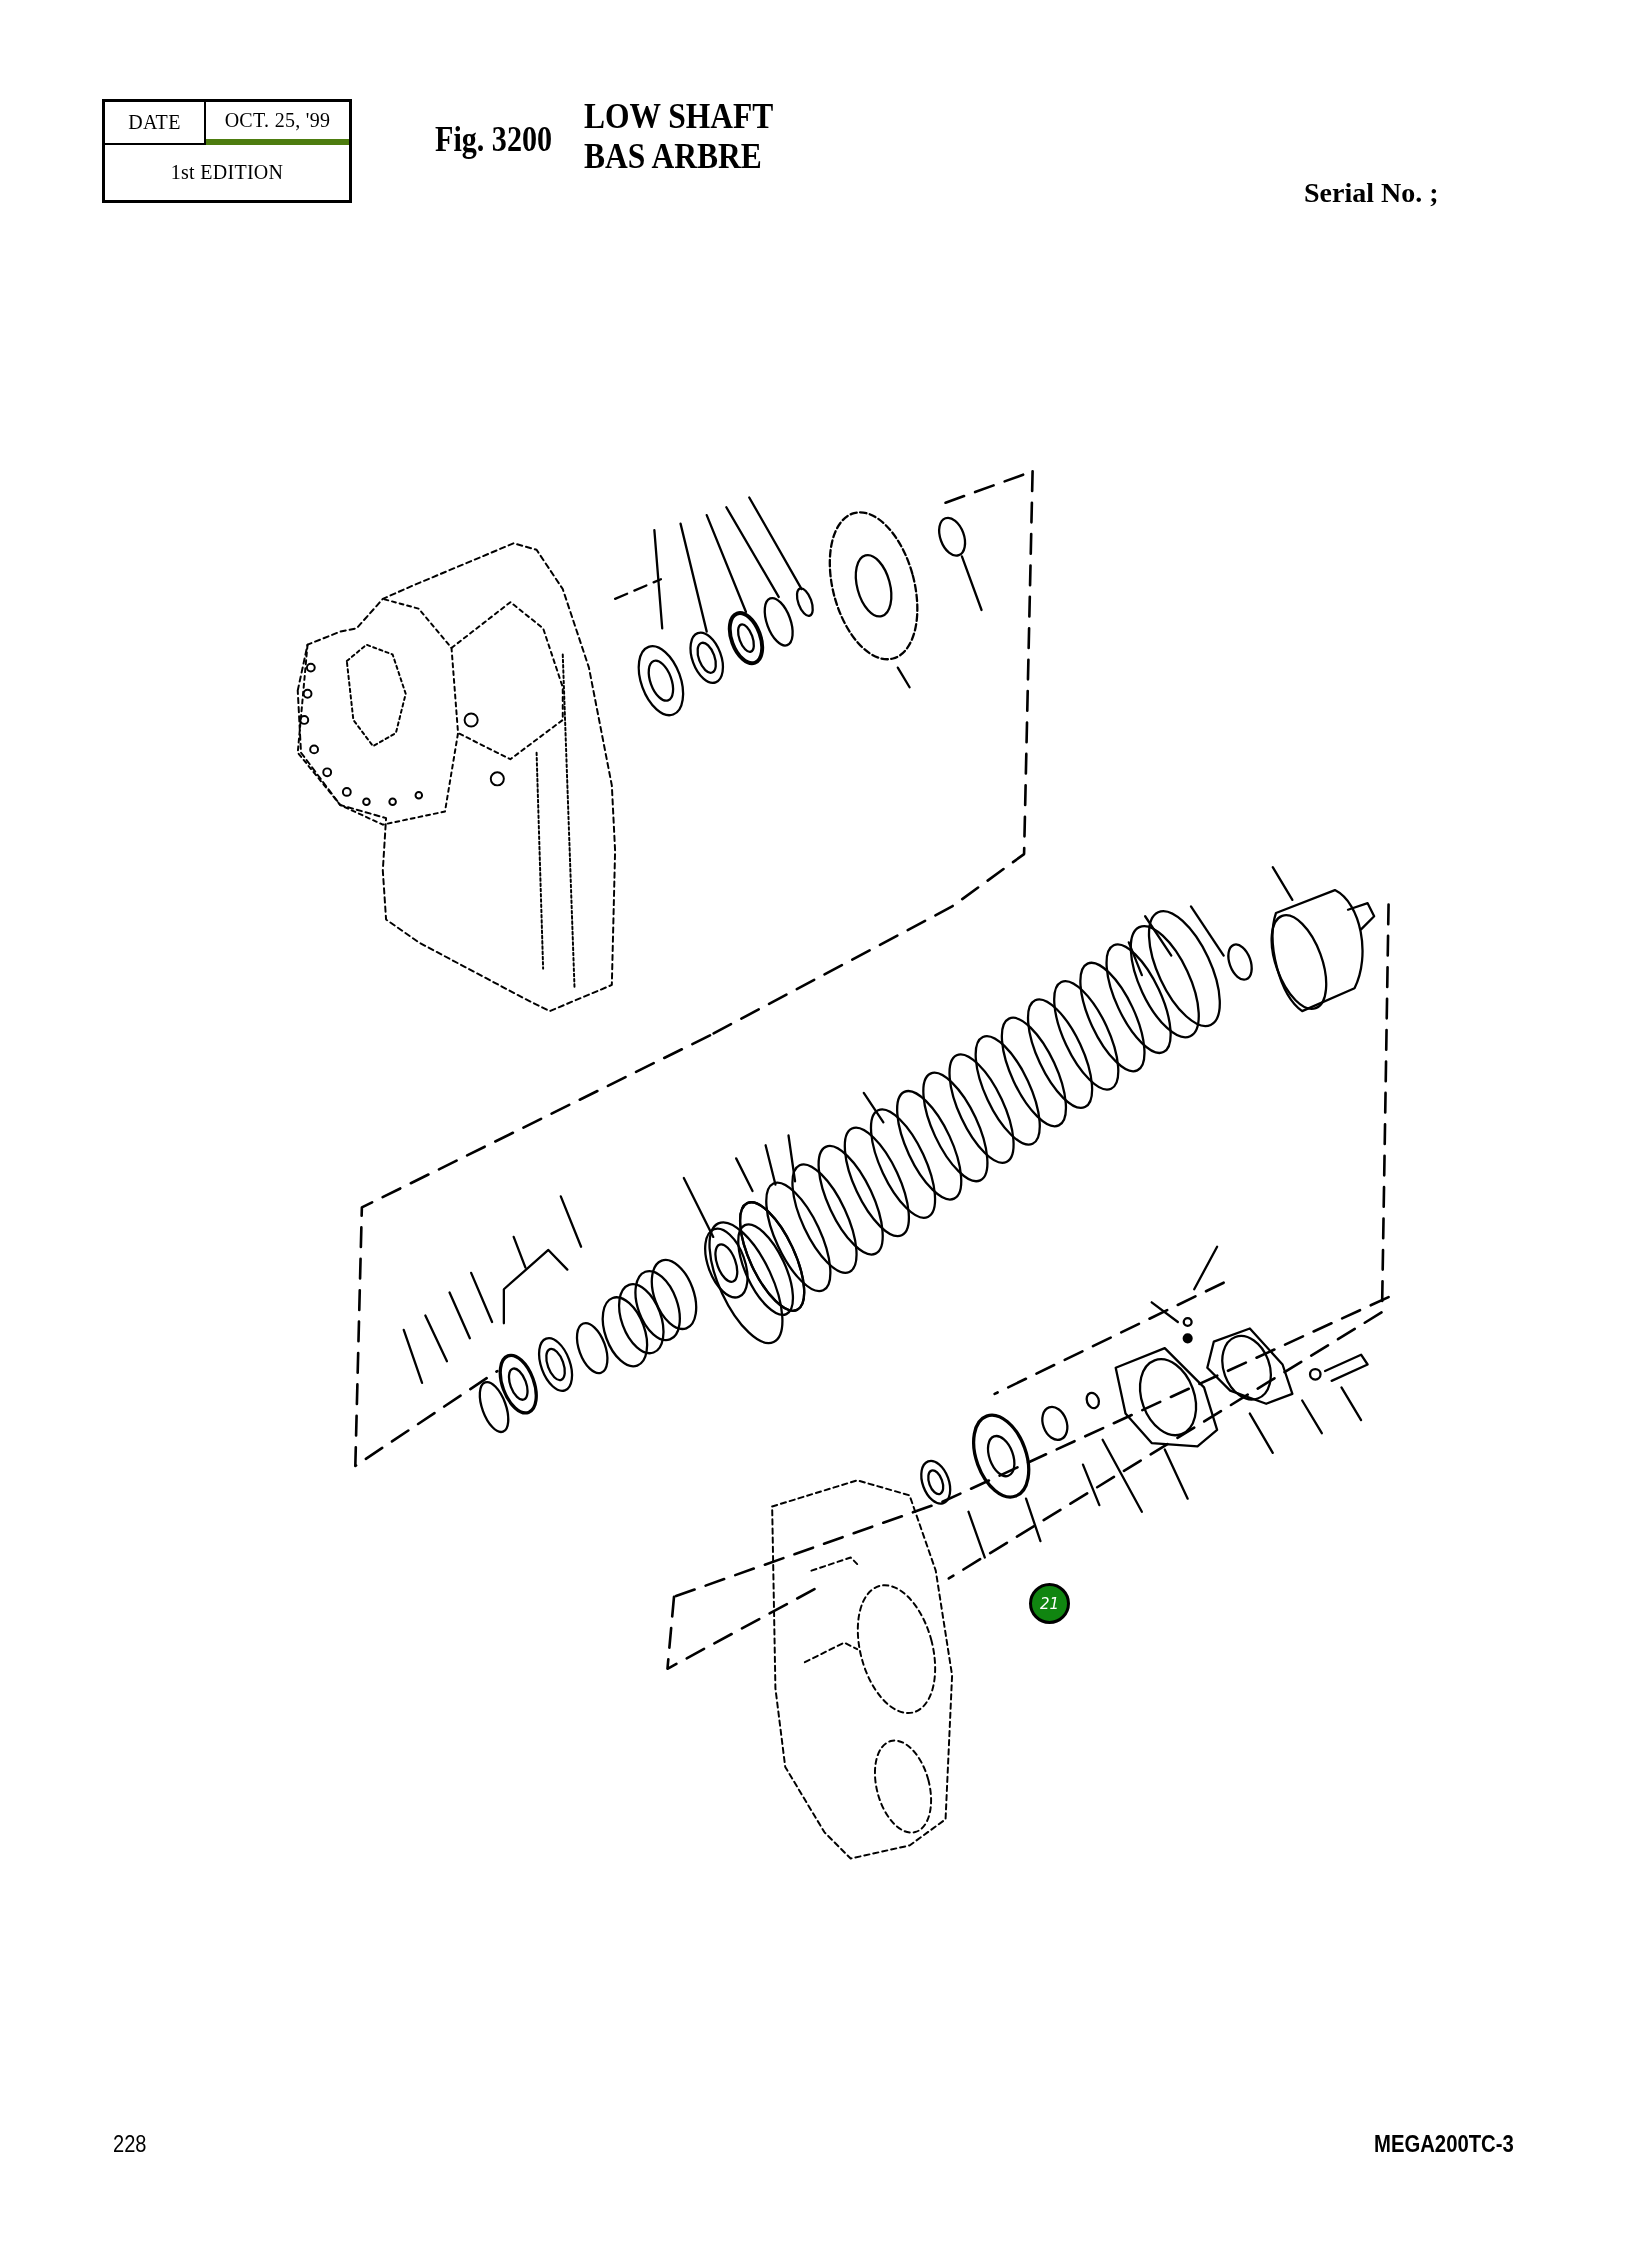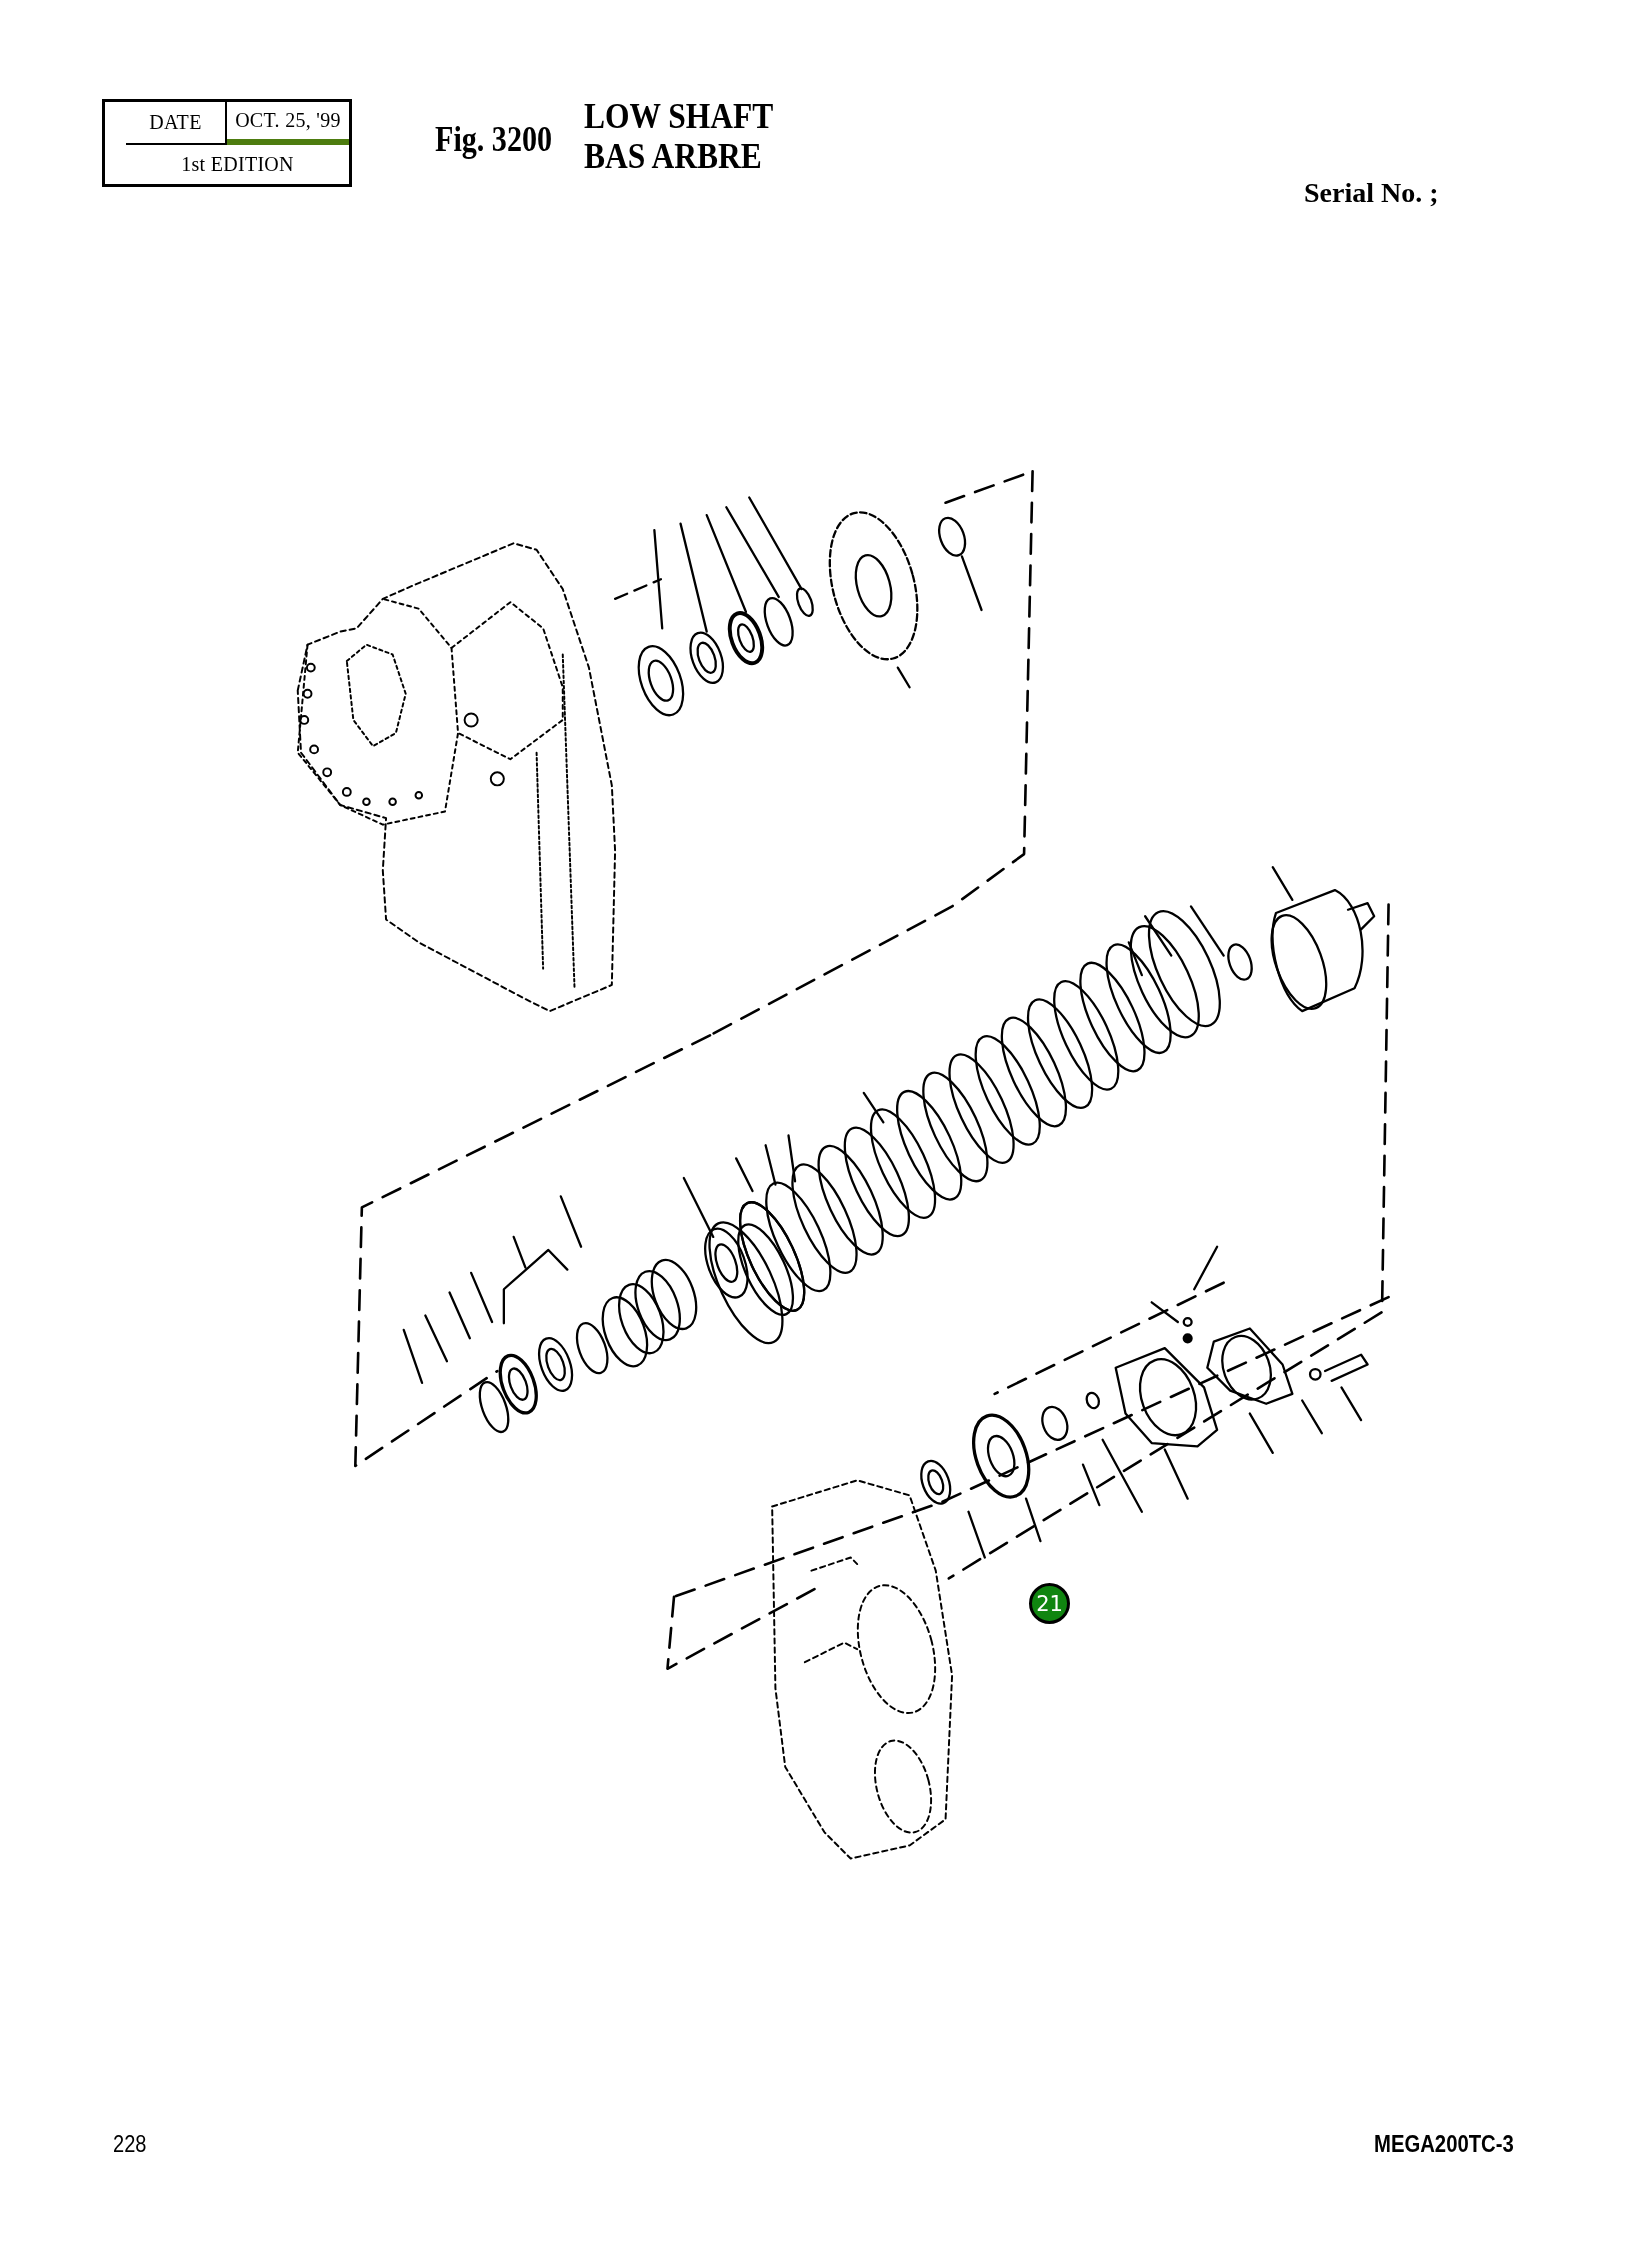--- a/index.html
+++ b/index.html
@@ -1,27 +1,27 @@
 <!DOCTYPE html>
 <html style="font-size:10.5px"><head>
 <meta charset="utf-8">
 <style>
   html,body{margin:0;padding:0;background:#ffffff;}
   body{width:1649px;height:2250px;position:relative;overflow:hidden;font-family:"Liberation Serif","DejaVu Serif",serif;color:#000;}
-  .date-box{position:absolute;left:102px;top:99px;width:250px;height:88px;border:3.3px solid #000;box-sizing:border-box;display:grid;grid-template-columns:101px 1fr;grid-template-rows:43px 1fr;padding-left:21px;}
+  .date-box{position:absolute;left:102px;top:99px;width:250px;height:104px;border:3.3px solid #000;box-sizing:border-box;display:grid;grid-template-columns:101px 1fr;grid-template-rows:43px 1fr;}
   .date-box .cell{display:flex;align-items:center;justify-content:center;font-size:20px;letter-spacing:0.3px;}
   .date-box .c1{border-right:2px solid #000;border-bottom:2px solid #000;}
   .date-box .c2{border-bottom:6px solid #4d7c0f;}
   .date-box .c3{grid-column:1 / span 2;}
   .fig-num{position:absolute;left:435px;top:120px;font-size:35px;font-weight:bold;transform:scaleX(0.86);transform-origin:left top;}
   .title-en{position:absolute;left:584px;top:97px;font-size:35px;font-weight:bold;transform:scaleX(0.9);transform-origin:left top;}
   .title-fr{position:absolute;left:584px;top:137px;font-size:35px;font-weight:bold;transform:scaleX(0.9);transform-origin:left top;}
   .serial{position:absolute;left:1304px;top:177px;font-size:28px;font-weight:bold;}
   .diagram{position:absolute;left:0;top:0;width:1649px;height:2250px;}
-  .callout{position:absolute;left:1029px;top:1583px;width:41px;height:41px;border-radius:50%;background:#108510;border:3.3px solid #000;box-sizing:border-box;color:#fff;font-family:"DejaVu Sans","Liberation Sans",sans-serif;font-size:21px;display:flex;align-items:center;justify-content:center;}
+  .callout{position:absolute;left:1029px;top:1583px;width:41px;height:41px;border-radius:50%;background:#108510;border:3.3px solid #000;box-sizing:border-box;color:#fff;font-family:"DejaVu Sans","Liberation Sans",sans-serif;font-size:15px;display:flex;align-items:center;justify-content:center;font-style:italic;}
   .page-num{position:absolute;left:113px;top:2131px;font-family:"Liberation Sans","DejaVu Sans",sans-serif;font-size:23.6px;transform:scaleX(0.85);transform-origin:left top;}
   .doc-code{position:absolute;left:1374px;top:2131px;font-family:"Liberation Sans","DejaVu Sans",sans-serif;font-weight:bold;font-size:23.6px;transform:scaleX(0.86);transform-origin:left top;}
 </style>
 </head>
 <body>
 
 <div class="date-box">
   <div class="cell c1">DATE</div>
   <div class="cell c2">OCT. 25, '99</div>
   <div class="cell c3">1st EDITION</div>

